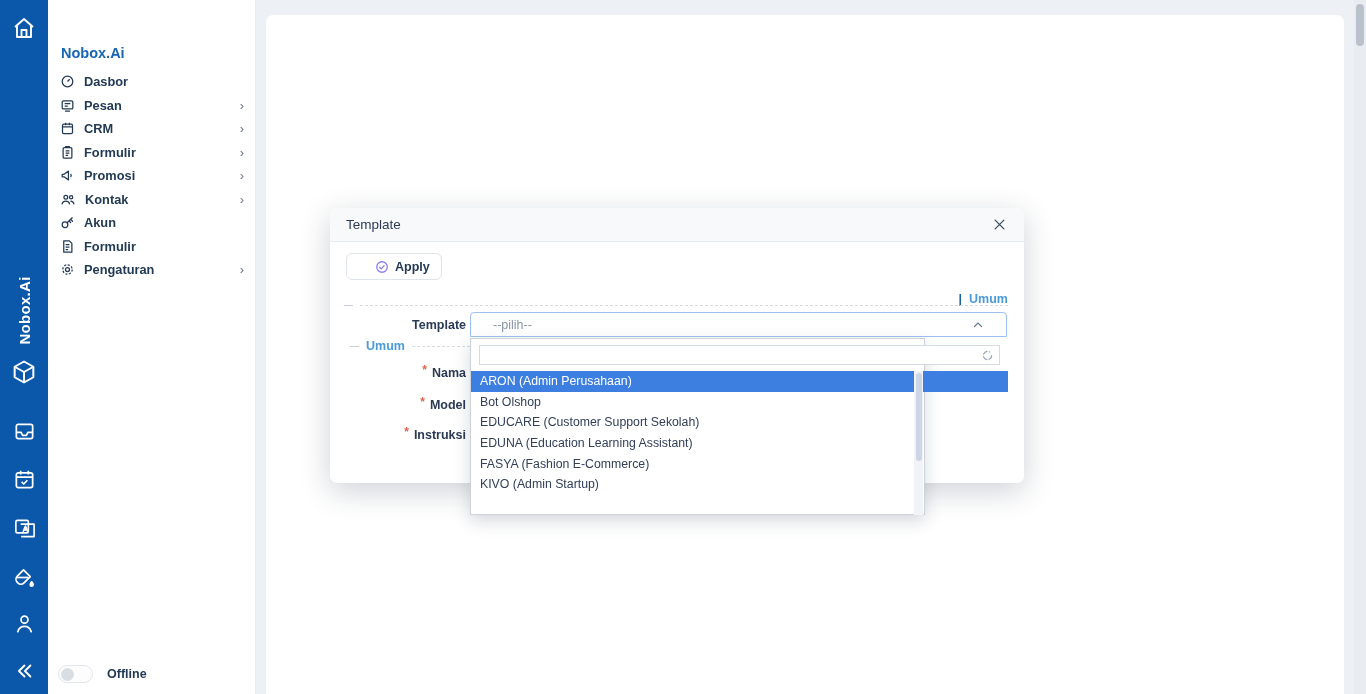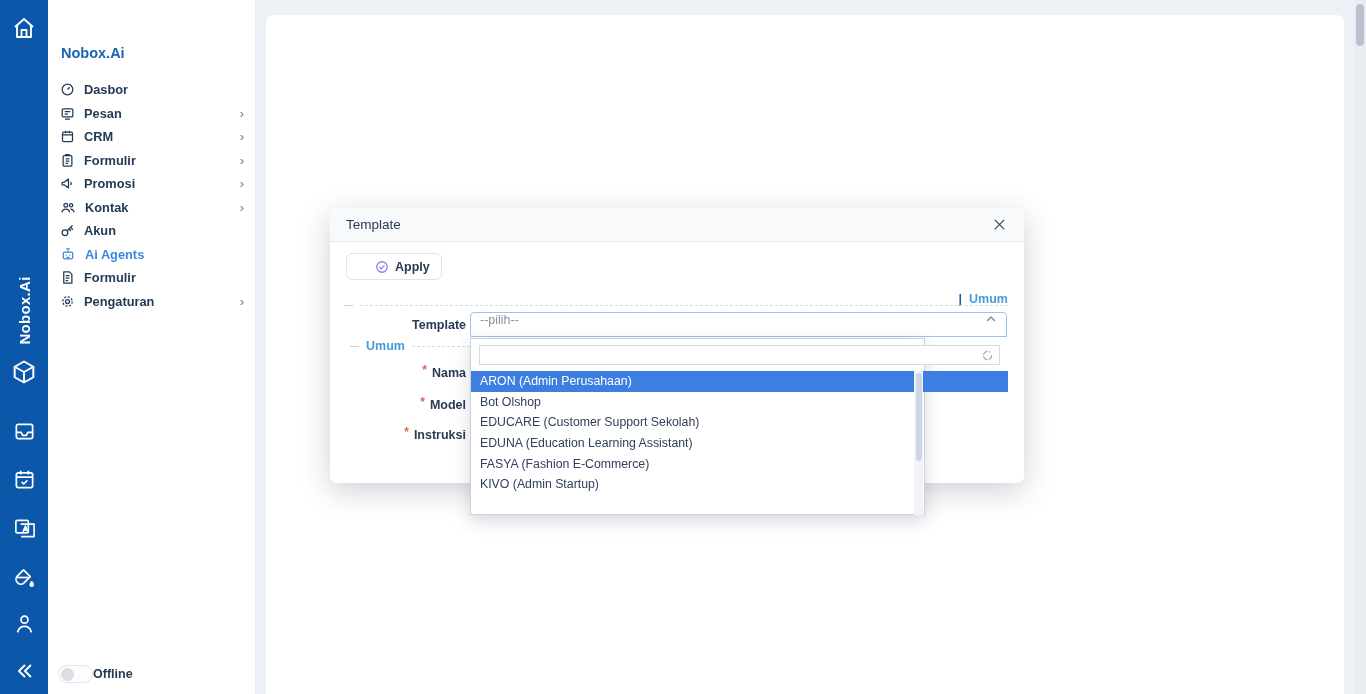--- a/index.html
+++ b/index.html
@@ -10,27 +10,27 @@
   .rail-ic { position:absolute; left:0; width:48px; display:flex; justify-content:center; color:#fff; cursor:pointer; }
   .rail-brand { position:absolute; left:0; top:255px; width:48px; height:110px; display:flex; align-items:center; justify-content:center; }
   .rail-brand span { transform:rotate(-90deg); color:#fff; font-weight:700; font-size:15px; white-space:nowrap; letter-spacing:.3px; }
 
   
   .sidebar { position:absolute; left:48px; top:0; width:208px; height:694px; background:#fff; border-right:1px solid #e8ebf0; z-index:30; }
   .search-wrap { position:absolute; left:10px; top:11px; width:186px; height:24px; border:1px solid #dfe3ea; border-radius:6px; display:flex; align-items:center; padding:0 8px; gap:6px; background:#fff; }
   .search-wrap input { border:none; outline:none; width:100%; font-size:12px; color:#45536d; font-family:inherit; }
   .search-wrap input::placeholder { color:#9aa4b5; }
   .sb-brand { position:absolute; left:13px; top:45px; font-size:14.5px; font-weight:700; color:#1766b5; }
-  .menu { position:absolute; left:0; top:78px; width:208px; }
+  .menu { position:absolute; left:0; top:70px; width:208px; }
   .mi { height:23.5px; display:flex; align-items:center; padding:0 12px; gap:9px; cursor:pointer; color:#233a55; }
   .mi .lbl { font-size:12.8px; font-weight:600; flex:1; }
   .mi svg { flex:0 0 auto; }
   .mi.active { color:#3b87e0; }
   .chev-r { color:#6a7890; font-size:13px; font-weight:400; }
-  .offline { position:absolute; left:10px; top:665px; display:flex; align-items:center; gap:0; }
+  .offline { position:absolute; left:10px; top:665px; display:flex; align-items:center; gap:14px; }
   .tgl { width:35px; height:18px; border:1px solid #e1e5ec; border-radius:10px; background:#fdfdfe; position:relative; cursor:pointer; }
   .tgl .knob { position:absolute; left:2px; top:1.5px; width:13px; height:13px; border-radius:50%; background:#d9dde4; }
   .offline .lbl { font-size:12.5px; font-weight:600; color:#233a55; }
 
   
   .card { position:absolute; left:265px; top:14px; width:1080px; height:700px; background:#fff; border-radius:8px; border:1px solid #edeff3; z-index:1; }
   .pg-title { position:absolute; left:281px; top:27px; font-size:16.5px; font-weight:700; color:#1766b5; }
   .close-x { position:absolute; left:1314px; top:29px; width:18px; height:18px; cursor:pointer; }
 
   .btn { position:absolute; height:27px; background:#fff; border:1px solid #dfe3ea; display:flex; align-items:center; gap:6px; padding:0 11px; font-size:12.5px; font-weight:600; color:#233a55; cursor:pointer; }
@@ -51,21 +51,21 @@
   .legend .d0 { width:9px; border-top:1px solid #c9cfd9; }
   .legend .t { font-size:12.5px; font-weight:700; color:#4a9bd6; white-space:nowrap; }
   .legend .dl { flex:1; border-top:1px dashed #d7dbe2; }
 
   .flabel { position:absolute; height:25px; display:flex; align-items:center; justify-content:flex-end; gap:4px; font-size:12.5px; font-weight:600; color:#2b3a55; white-space:nowrap; }
   .flabel.left { justify-content:flex-start; }
   .req::before { content:"*"; color:#e06553; font-size:12px; position:relative; top:-3px; margin-right:1px; }
   .help { width:12px; height:12px; border:1px solid #aab3c2; border-radius:50%; font-size:8.5px; color:#8a94a6; display:inline-flex; align-items:center; justify-content:center; font-weight:700; }
 
   .ipt { position:absolute; height:25px; border:1px solid #dbe0e8; border-radius:5px; background:#fff; font-size:12.5px; color:#3a4a66; padding:0 9px; font-family:inherit; outline:none; }
-  .selbox { position:absolute; height:25px; border:1px solid #dbe0e8; border-radius:5px; background:#fff; display:flex; align-items:flex-start; padding:0 9px; font-size:12.5px; color:#8a94a6; cursor:pointer; }
+  .selbox { position:absolute; height:25px; border:1px solid #dbe0e8; border-radius:5px; background:#fff; display:flex; align-items:center; padding:0 22px; font-size:12.5px; color:#8a94a6; cursor:pointer; }
   .selbox .val { flex:1; }
   .selbox .dark { color:#3a4a66; }
   .grp-addon { position:absolute; height:25px; border:1px solid #dbe0e8; border-radius:5px; background:#fff; display:flex; overflow:hidden; }
   .grp-addon input { flex:1; border:none; outline:none; font-size:12.5px; color:#3a4a66; padding:0 9px; font-family:inherit; }
   .grp-addon .addon { background:#e8ebf1; border-left:1px solid #dbe0e8; display:flex; align-items:center; padding:0 10px; font-size:12px; color:#3c4a63; }
 
   .editor { position:absolute; border:1px solid #dbe0e8; border-radius:5px; background:#fff; overflow:hidden; }
   .editor .ebar { height:28px; background:#e3e8f1; border-bottom:1px solid #d9dee8; }
 
   .txa { position:absolute; border:1px solid #dbe0e8; border-radius:5px; background:#fff; }
@@ -222,30 +222,20 @@
       <span class="chev-r">›</span>
     </div>
     <div class="mi">
       <span>
           <svg width="15" height="15" viewBox="0 0 24 24" fill="none" stroke="#233a55" stroke-width="2" stroke-linecap="round">
             <circle cx="8" cy="15.5" r="4.5"></circle>
             <path d="m11.5 12.5 8-8M17 7l3 3M14.5 9.5l2.5 2.5"></path>
           </svg>
         </span>
       <span class="lbl">Akun</span>
-    </div>
-    <div class="mi active">
-      <span>
-          <svg width="16" height="15" viewBox="0 0 24 24" fill="none" stroke="#3b87e0" stroke-width="2" stroke-linejoin="round">
-            <rect x="4.5" y="8" width="15" height="11" rx="2.5"></rect>
-            <path d="M12 8V5M9 2.8h6"></path>
-            <path d="M9 12.5v1.5M15 12.5v1.5M9.5 16.5h5"></path>
-          </svg>
-        </span>
-      <span class="lbl">Ai Agents</span>
     </div>
     <div class="mi">
       <span>
           <svg width="15" height="15" viewBox="0 0 24 24" fill="none" stroke="#233a55" stroke-width="2" stroke-linejoin="round">
             <path d="M6 3h9l4 4v14H6z"></path>
             <path d="M9 9h6M9 13h6M9 17h4"></path>
           </svg>
         </span>
       <span class="lbl">Formulir</span>
     </div>

